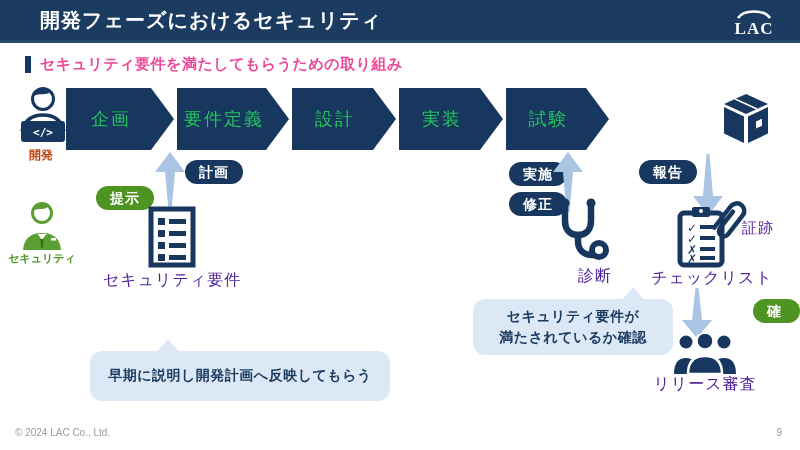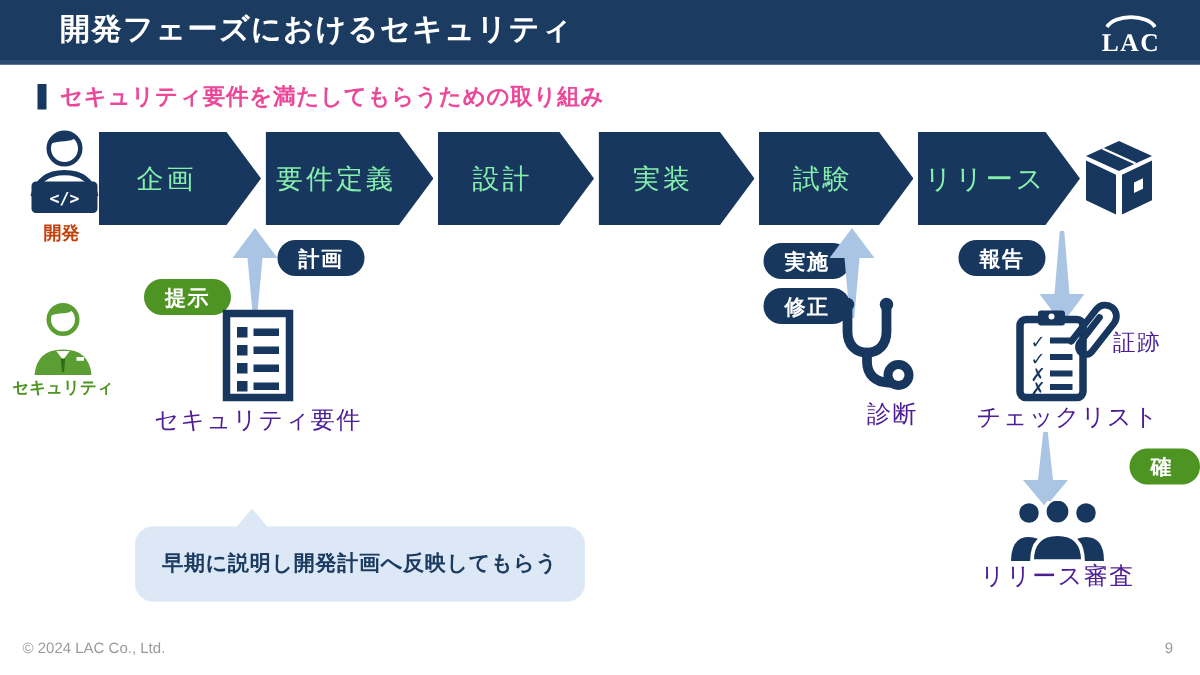--- a/index.html
+++ b/index.html
@@ -9,21 +9,21 @@
   .header{position:absolute;left:0;top:0;width:800px;height:43px;background:#1b3b60;border-bottom:3px solid #2a4a70;box-sizing:border-box;}
   .header .title{position:absolute;left:40px;top:0;height:40px;line-height:40px;color:#ffffff;font-size:20px;font-weight:bold;letter-spacing:1px;}
   .logo{position:absolute;right:16px;top:5px;}
 
   
   .subtitle-row{position:absolute;left:25px;top:54px;height:20px;display:flex;align-items:center;}
   .subtitle-bar{width:6px;height:17px;background:#17375e;margin-right:9px;}
   .subtitle-text{color:#ec4899;font-size:15px;font-weight:bold;letter-spacing:0.5px;}
 
   
-  .chevron{position:absolute;top:88px;height:62px;background:#17375e;color:#86efac;font-size:18px;letter-spacing:2px;display:flex;align-items:center;justify-content:center;padding-right:18px;box-sizing:border-box;clip-path:polygon(0 0,calc(100% - 23px) 0,100% 50%,calc(100% - 23px) 100%,0 100%);}
+  .chevron{position:absolute;top:88px;height:62px;background:#17375e;color:#22c55e;font-size:18px;letter-spacing:2px;display:flex;align-items:center;justify-content:center;padding-right:18px;box-sizing:border-box;clip-path:polygon(0 0,calc(100% - 23px) 0,100% 50%,calc(100% - 23px) 100%,0 100%);}
 
   .actor-label{position:absolute;text-align:center;font-weight:bold;color:#c2410c;}
 
   
   .pill{position:absolute;height:24px;line-height:24px;padding:0 14px;border-radius:13px;background:#17375e;color:#fff;font-size:14px;font-weight:bold;letter-spacing:1px;}
   .pill.green{background:#4e9422;}
 
   
   .big-label{position:absolute;text-align:center;color:#4c1d95;font-size:16px;font-weight:normal;letter-spacing:1px;}
 
@@ -60,21 +60,20 @@
     <rect x="9" y="36" width="44" height="21" rx="3" fill="#17375e"></rect>
     <text x="31" y="51" text-anchor="middle" fill="#ffffff" font-size="11" font-weight="bold" font-family="DejaVu Sans Mono, monospace">&lt;/&gt;</text>
   </svg>
   <div class="actor-label" style="left:12px;top:147px;width:58px;font-size:12px;">開発</div>
 
   <div class="chevron" style="left:66px;width:108px;">企画</div>
   <div class="chevron" style="left:177px;width:112px;">要件定義</div>
   <div class="chevron" style="left:292px;width:104px;">設計</div>
   <div class="chevron" style="left:399px;width:104px;">実装</div>
   <div class="chevron" style="left:506px;width:103px;">試験</div>
-  <div class="chevron" style="left:612px;width:108px;">リリース</div>
 
   <svg class="icon" style="left:723px;top:93px;" width="46" height="52" viewBox="0 0 46 52">
     <polygon points="23,1 45,11 23,21 1,11" fill="#17375e"></polygon>
     <polygon points="1,14 21,23.5 21,50 1,40.5" fill="#17375e"></polygon>
     <polygon points="45,14 25,23.5 25,50 45,40.5" fill="#17375e"></polygon>
     <line x1="12" y1="6" x2="34" y2="16" stroke="#ffffff" stroke-width="1.5"></line>
     <rect x="33" y="28" width="6" height="7" fill="#ffffff" transform="skewY(-25) translate(0,16)"></rect>
   </svg>
 
   <div class="pill" style="left:185px;top:160px;">計画</div>
@@ -145,20 +144,25 @@
     <rect x="24" y="41" width="15" height="4" fill="#17375e"></rect>
     <rect x="24" y="50" width="15" height="4" fill="#17375e"></rect>
   </svg>
 
   <svg class="icon" style="left:714px;top:197px;transform:rotate(38deg);" width="30" height="46" viewBox="0 0 30 46">
     <path d="M8 38 V11 a7.5 7.5 0 0 1 15 0 v24 a5 5 0 0 1 -10 0 V14" fill="none" stroke="#17375e" stroke-width="4.5" stroke-linecap="round"></path>
   </svg>
   <div class="big-label" style="left:742px;top:219px;width:50px;font-size:15px;text-align:left;">証跡</div>
   <div class="big-label" style="left:637px;top:268px;width:150px;">チェックリスト</div>
 
+  <div class="bubble" style="left:473px;top:299px;width:200px;height:56px;line-height:1.5;">
+    <div class="tail" style="left:149px;"></div>
+    <div>セキュリティ要件が</div>
+    <div>満たされているか確認</div>
+  </div>
 
   <div class="pill green" style="left:713px;top:299px;margin-left:40px;">確認</div>
   <svg class="icon" style="left:681px;top:286px;" width="32" height="52" viewBox="0 0 32 52">
     <polygon points="16,52 31,34 21,34 17.5,2 14.5,2 11,34 1,34" fill="#a9c5e3"></polygon>
   </svg>
 
   <svg class="icon" style="left:674px;top:334px;" width="62" height="40" viewBox="0 0 62 40">
     <circle cx="12" cy="8" r="6.5" fill="#17375e"></circle>
     <path d="M0 40 q0 -16 12 -16 t12 16 z" fill="#17375e"></path>
     <circle cx="50" cy="8" r="6.5" fill="#17375e"></circle>

